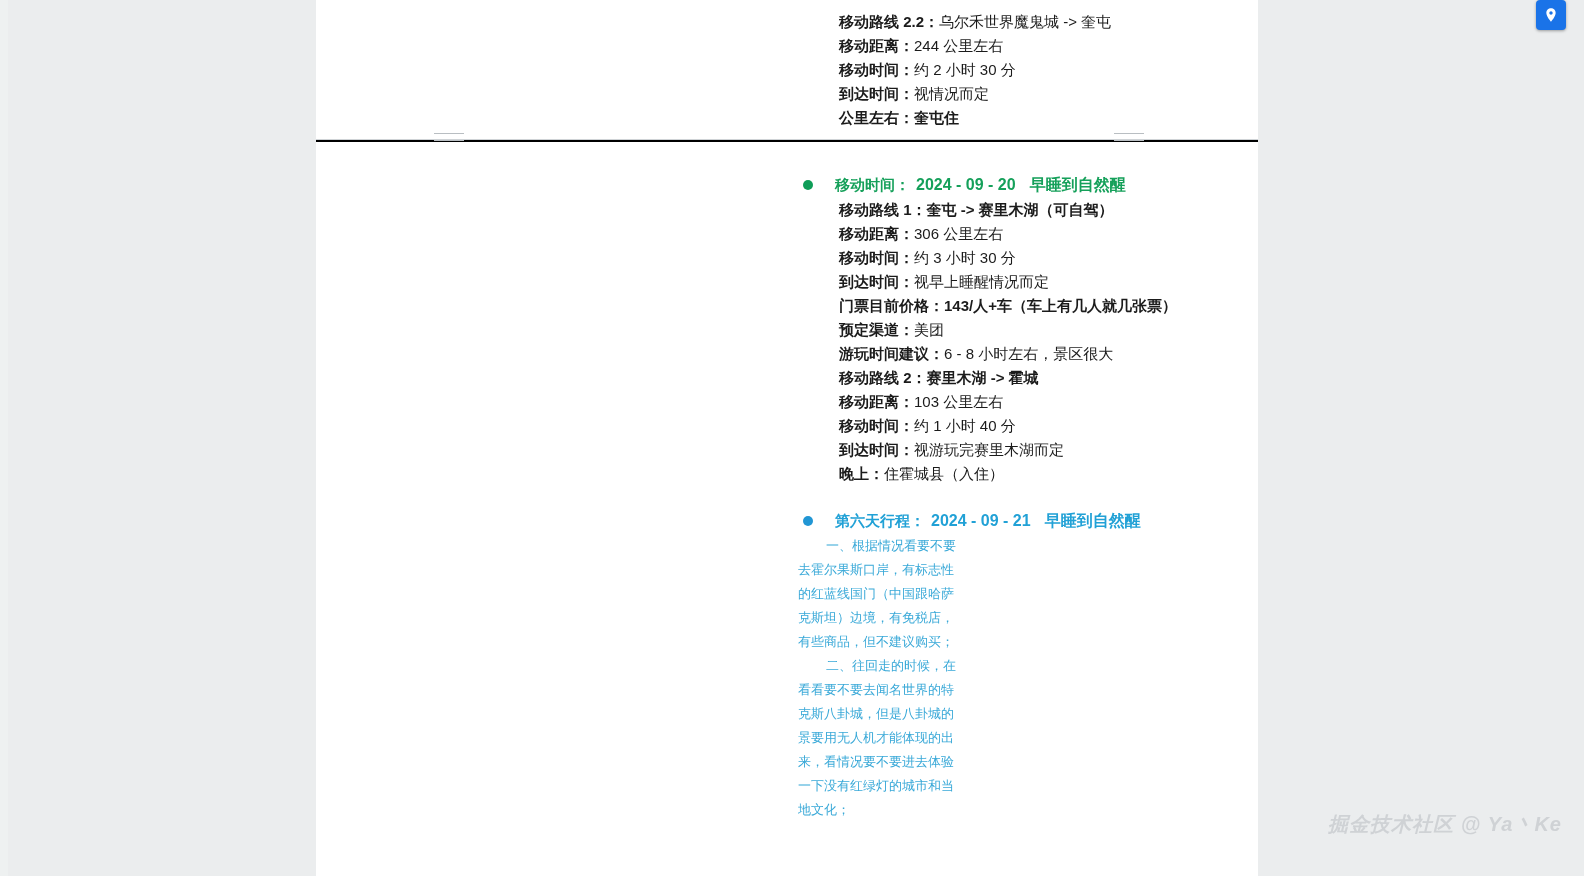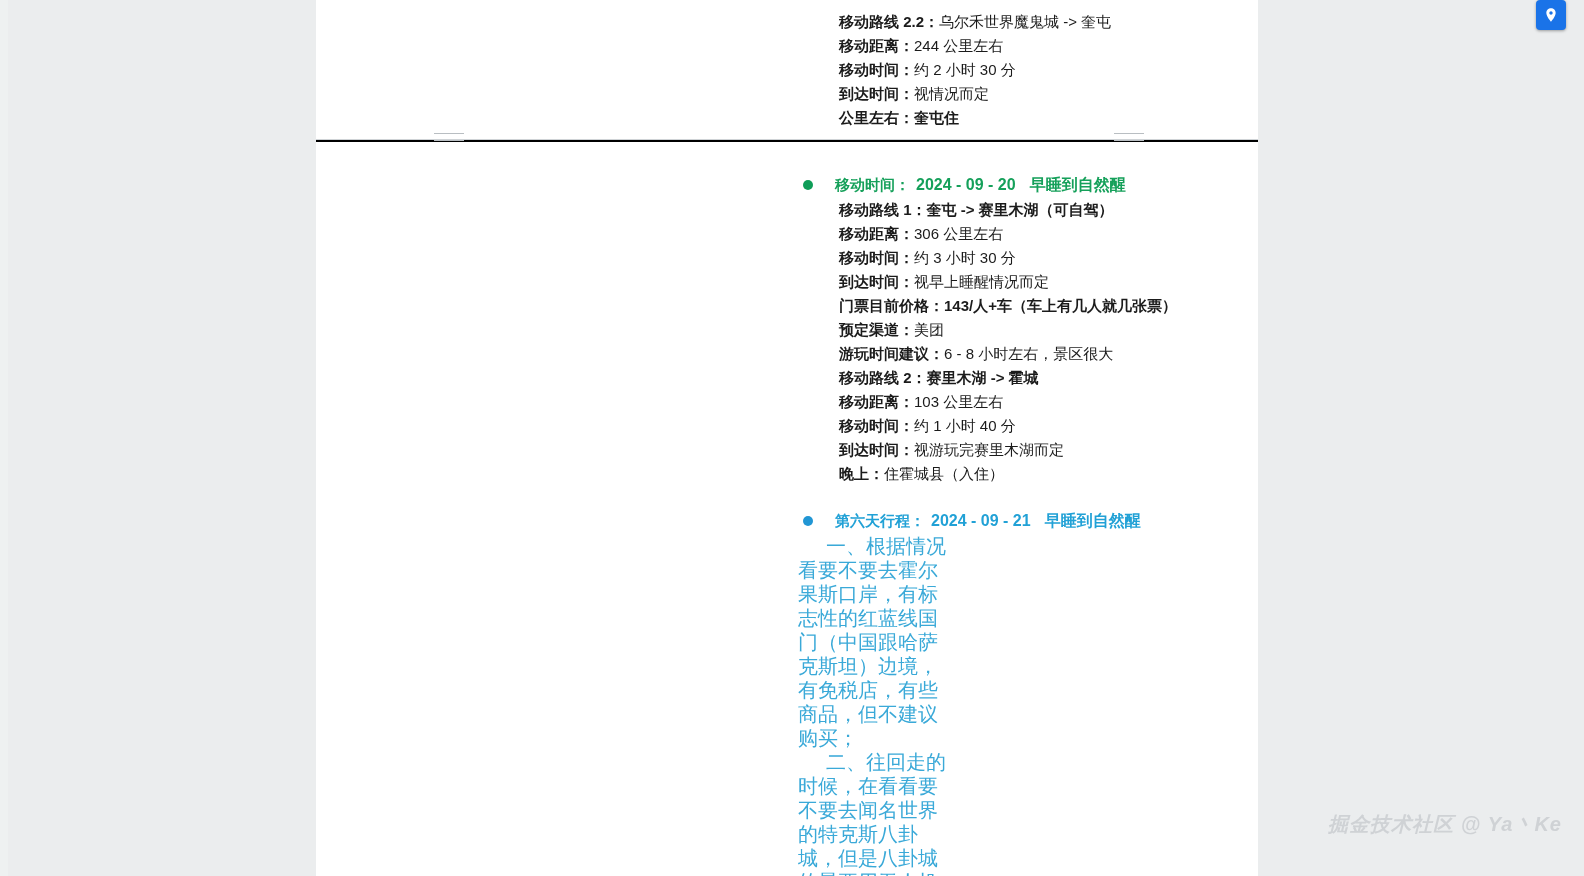--- a/index.html
+++ b/index.html
@@ -82,21 +82,21 @@
   .day-title {
     font-weight: bold; font-size: 15px;
   }
   .day-title.green { color: #15a05a; }
   .day-title.blue { color: #21a1d6; }
   .day-date { font-weight: bold; }
   .day-note { font-weight: bold; }
 
   .para {
     color: #3aa9d8;
-    font-size: 20px;
+    font-size: 13px;
     line-height: 24px;
     width: 640px;
     padding-left: 482px;
     text-indent: 28px;
     white-space: normal;
   }
   .spacer-22 { height: 22px; }
 
   
   .map-chip {

